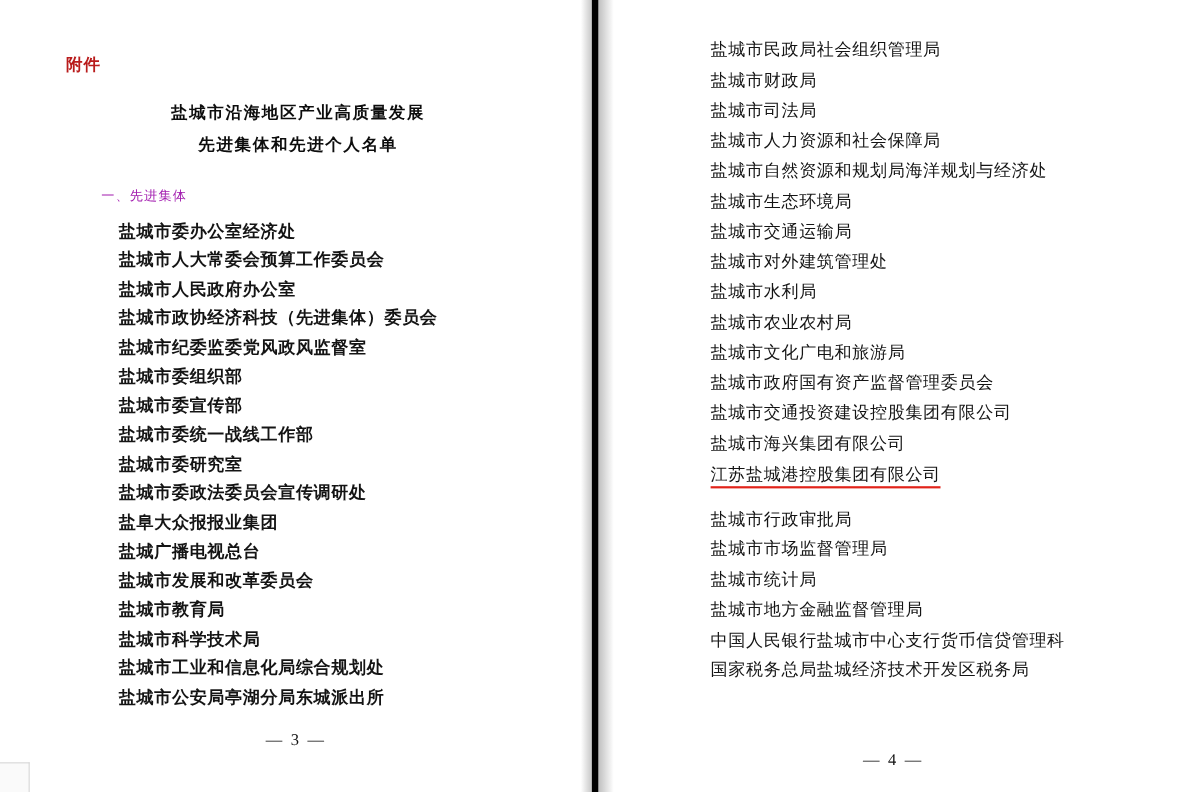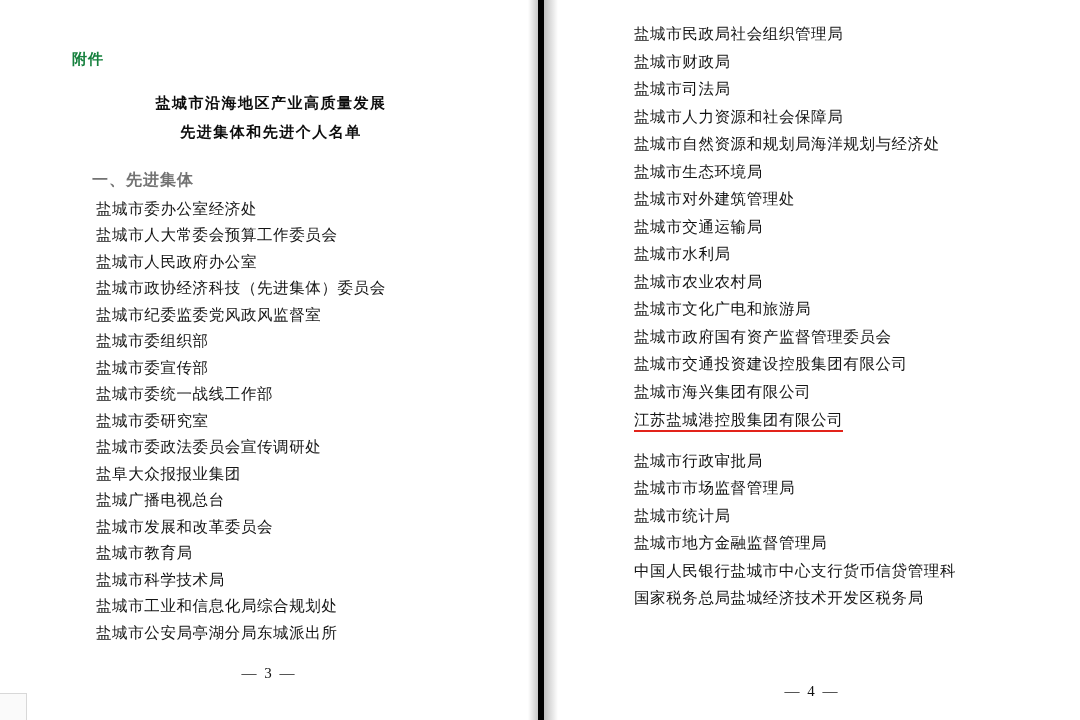--- a/index.html
+++ b/index.html
@@ -47,60 +47,61 @@
   }
   .right-inner {
     padding: 22px 40px 0 86px;
     position: relative;
     height: 100%;
     box-sizing: border-box;
   }
   .attachment-label {
     font-size: 15px;
     font-weight: bold;
-    color: #15803d;
+    color: #b91c1c;
     letter-spacing: 1px;
-    margin: 16px 0 20px 16px;
+    margin: 16px 0 20px 4px;
     font-family: Liberation Mono, monospace;
   }
   .doc-title {
     text-align: center;
     font-size: 15px;
     font-weight: bold;
     letter-spacing: 1.5px;
     line-height: 1.95;
     color: #0d0d0d;
     margin: 0 6px 22px 0;
   }
   .doc-title .line {
     display: block;
   }
   .section-heading {
-    font-size: 16px;
-    font-weight: bold;
+    font-size: 12px;
+    font-weight: normal;
     letter-spacing: 1px;
-    color: #737373;
+    color: #a21caf;
     margin: 4px 0 10px 36px;
   }
   .entry-list {
-    margin: 4px;
+    margin: 16px;
     padding: 0;
     list-style: none;
   }
   .entry {
     font-size: 15.5px;
     line-height: 1.0;
     color: #141414;
     letter-spacing: 0.6px;
     white-space: nowrap;
     padding: 0;
     margin: 0 0 11px 0;
   }
   .left-list .entry {
     margin-left: 36px;
+    font-weight: bold;
   }
   .right-list .entry {
     margin-left: 0;
     margin-bottom: 12px;
   }
   .entry.highlighted {
     display: inline-block;
     border-bottom: 2.5px solid #e2231a;
     padding-bottom: 2px;
   }
@@ -193,22 +194,22 @@
 
   <div class="page page-right">
     <div class="right-inner">
       <ul class="entry-list right-list">
         <li class="entry">盐城市民政局社会组织管理局</li>
         <li class="entry">盐城市财政局</li>
         <li class="entry">盐城市司法局</li>
         <li class="entry">盐城市人力资源和社会保障局</li>
         <li class="entry">盐城市自然资源和规划局海洋规划与经济处</li>
         <li class="entry">盐城市生态环境局</li>
+        <li class="entry">盐城市交通运输局</li>
         <li class="entry">盐城市对外建筑管理处</li>
-        <li class="entry">盐城市交通运输局</li>
         <li class="entry">盐城市水利局</li>
         <li class="entry">盐城市农业农村局</li>
         <li class="entry">盐城市文化广电和旅游局</li>
         <li class="entry">盐城市政府国有资产监督管理委员会</li>
         <li class="entry">盐城市交通投资建设控股集团有限公司</li>
         <li class="entry">盐城市海兴集团有限公司</li>
         <li class="highlight-wrap"><span class="entry highlighted" style="border-bottom-color: rgb(226, 35, 26); text-align: right;">江苏盐城港控股集团有限公司</span></li>
         <li class="entry">盐城市行政审批局</li>
         <li class="entry">盐城市市场监督管理局</li>
         <li class="entry">盐城市统计局</li>

